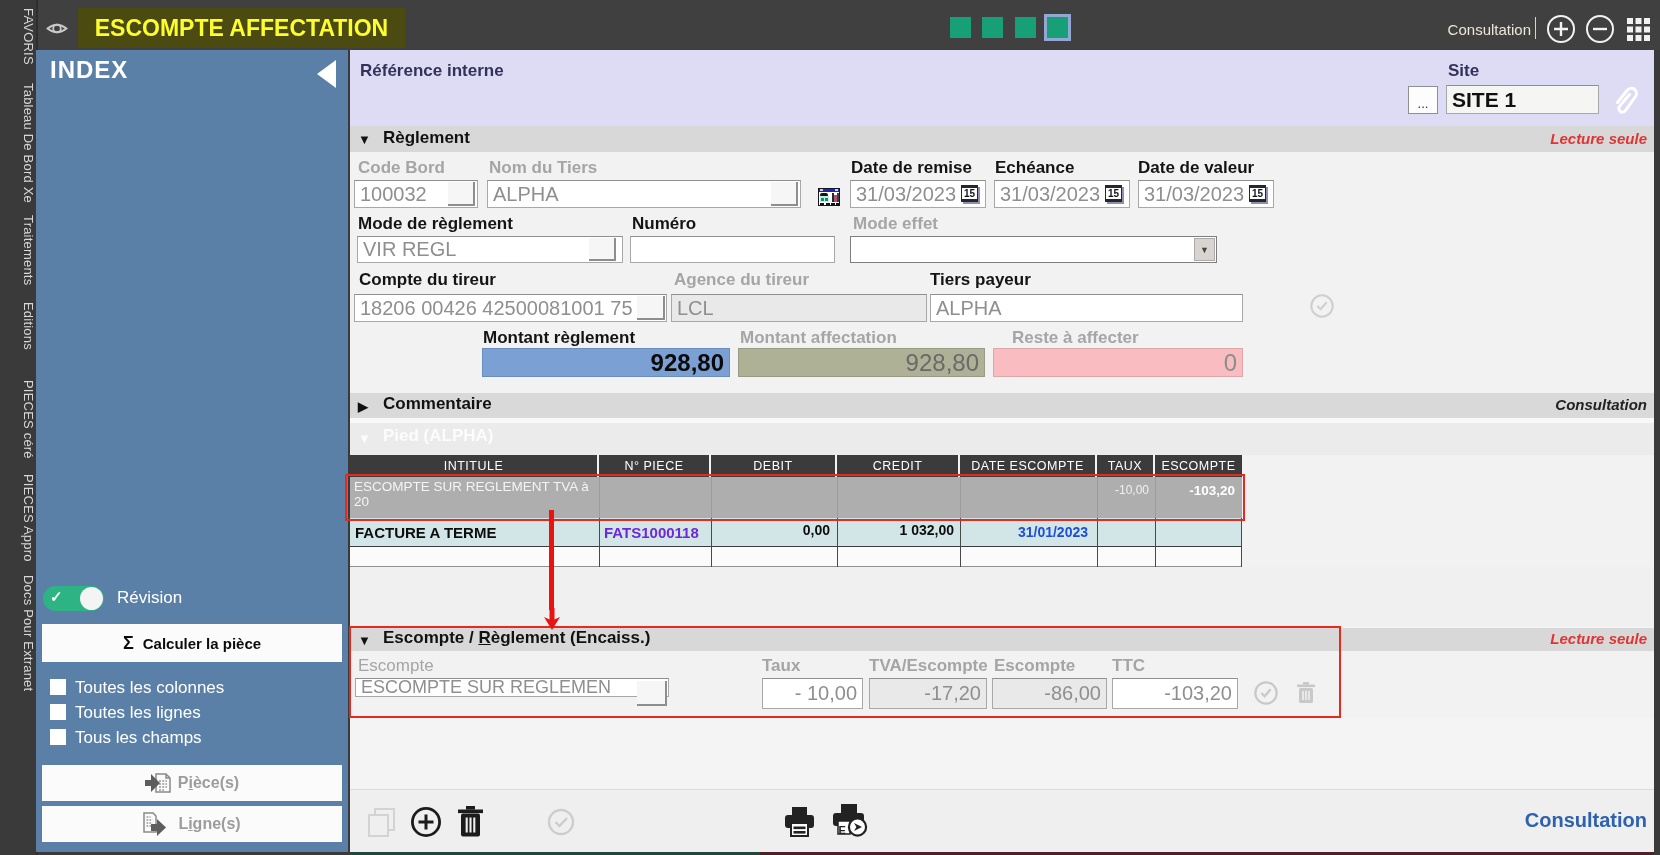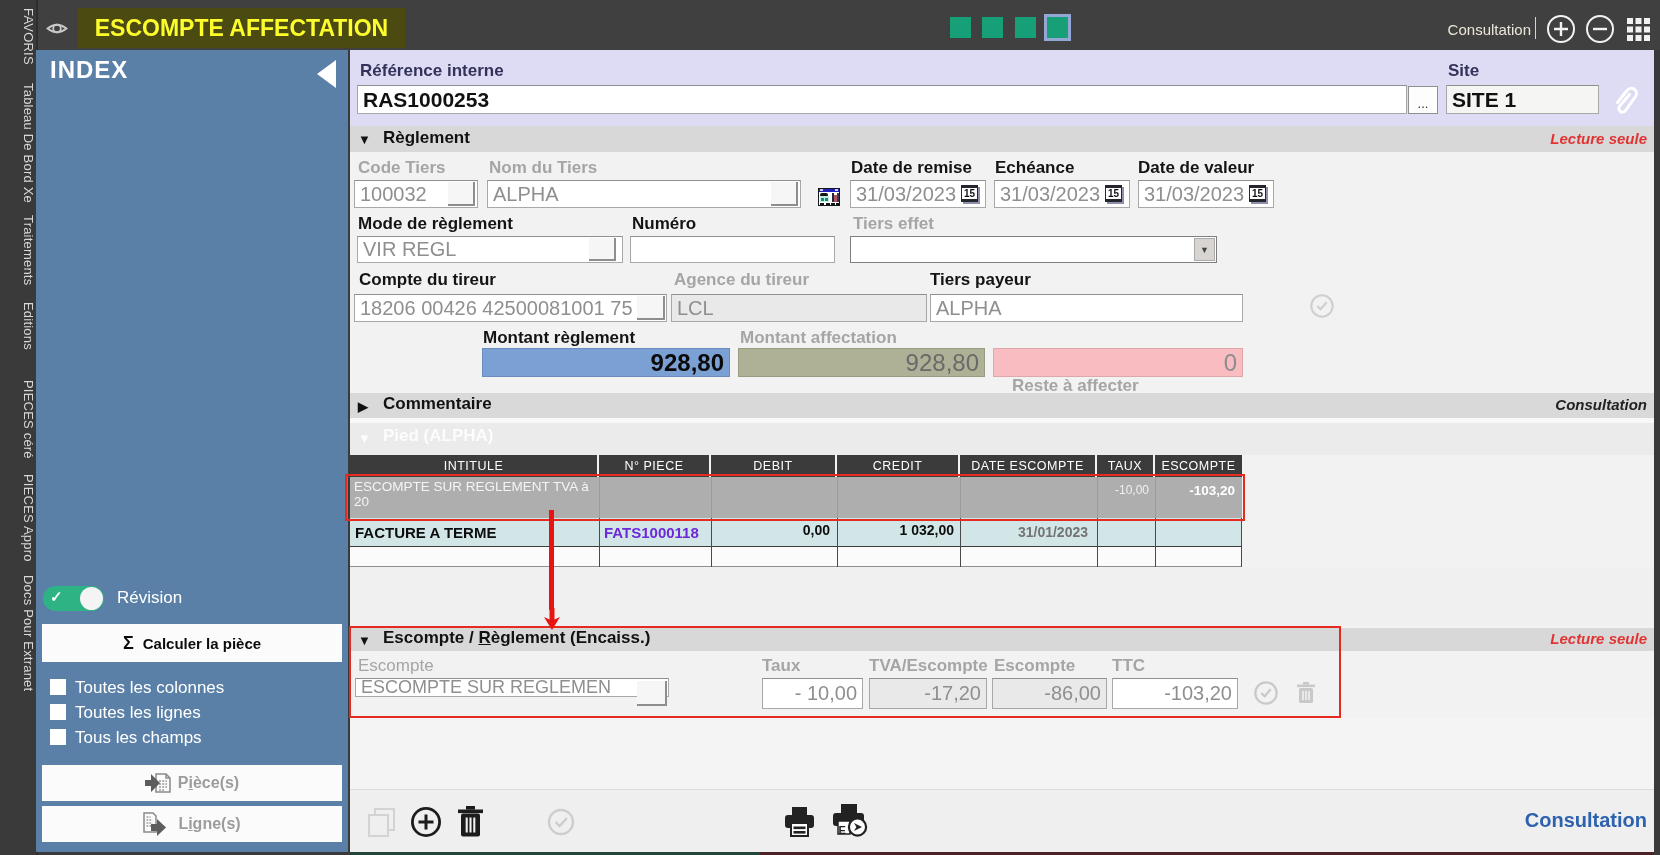--- a/index.html
+++ b/index.html
@@ -153,36 +153,35 @@
       <path d="M8 12 h6 v-5 l9 8.5 -9 8.5 v-5 h-6 z" fill="#5d5d5d"></path>
     </svg>
     L<span style="text-decoration:underline;">i</span>gne(s)
   </div>
 </div>
 
 <div id="content">
 
   <div class="band" style="top:0; height:76px; background:#dedcf4;"></div>
   <div class="lblnav" style="left:10px; top:11px;">Référence interne</div>
-  <div class="inp" style="left:7px; top:35px; width:1050px; height:29px; color:#111; font-weight:bold; font-size:21px;">RAS1000253</div>
   <div class="minibtn" style="left:1058px; top:36px; width:30px; height:28px; background:#fdfdfd; border:1px solid #8f8f8f;
        color:#333; font-size:13px; text-align:center; line-height:34px;">...</div>
   <div class="lblnav" style="left:1098px; top:11px;">Site</div>
   <div class="inp" style="left:1096px; top:35px; width:153px; height:29px; background:#f5f5f3; color:#111; font-weight:bold; font-size:21px;">SITE 1</div>
   <svg class="abs" style="left:1264px; top:36px;" width="28" height="30" viewBox="0 0 28 30">
     <path d="M3.5 16.5 L13 4.5 a5.2 5.2 0 0 1 8.5 6 L11.5 24.5 a3.6 3.6 0 0 1 -6 -4.2 L15.5 8.5" fill="none" stroke="#fff" stroke-width="3" stroke-linecap="round"></path>
   </svg>
 
   <div class="secbar" style="top:76px; height:26px;">
     <span class="tri">▼</span>
       <span class="cap">Règlement</span>
     <span class="rdonly" style="top:4px;">Lecture seule</span>
   </div>
 
-  <div class="lblg" style="left:8px; top:108px;">Code Tiers</div>
+  <div class="lblg" style="left:8px; top:108px;">Code Bord</div>
   <div class="lblg" style="left:139px; top:108px;">Nom du Tiers</div>
   <div class="lbl" style="left:501px; top:108px;">Date de remise</div>
   <div class="lbl" style="left:645px; top:108px;">Echéance</div>
   <div class="lbl" style="left:788px; top:108px;">Date de valeur</div>
 
   <div class="inp" style="left:4px; top:130px; width:124px; height:28px;">100032</div>
   <div class="minibtn" style="left:98px; top:132px; width:27px; height:24px;"></div>
   <div class="inp" style="left:137px; top:130px; width:314px; height:28px;">ALPHA</div>
   <div class="minibtn" style="left:421px; top:132px; width:27px; height:24px;"></div>
 
@@ -204,21 +203,21 @@
   </div>
   <div class="inp" style="left:500px; top:130px; width:136px; height:28px;">31/03/2023</div>
   <div class="d15" style="left:611px; top:135px;">15</div>
   <div class="inp" style="left:644px; top:130px; width:136px; height:28px;">31/03/2023</div>
   <div class="d15" style="left:755px; top:135px;">15</div>
   <div class="inp" style="left:788px; top:130px; width:136px; height:28px;">31/03/2023</div>
   <div class="d15" style="left:899px; top:135px;">15</div>
 
   <div class="lbl" style="left:8px; top:164px;">Mode de règlement</div>
   <div class="lbl" style="left:282px; top:164px;">Numéro</div>
-  <div class="lblg" style="left:503px; top:164px;">Tiers effet</div>
+  <div class="lblg" style="left:503px; top:164px;">Mode effet</div>
 
   <div class="inp" style="left:7px; top:186px; width:266px; height:27px;">VIR REGL</div>
   <div class="minibtn" style="left:239px; top:188px; width:27px; height:23px;"></div>
   <div class="inp" style="left:280px; top:186px; width:205px; height:27px;"></div>
   <div class="inp" style="left:500px; top:186px; width:367px; height:27px; border-color:#7f7f7f;"></div>
   <div class="abs" style="left:844px; top:188px; width:21px; height:23px; background:#d8d4cf; border:1px solid #aaa;
        text-align:center; line-height:23px; font-size:9px; color:#444;">▼</div>
 
   <div class="lbl" style="left:9px; top:220px;">Compte du tireur</div>
   <div class="lblg" style="left:324px; top:220px;">Agence du tireur</div>
@@ -228,21 +227,21 @@
   <div class="minibtn" style="left:287px; top:246px; width:28px; height:24px;"></div>
   <div class="inp dis" style="left:321px; top:244px; width:256px; height:28px;">LCL</div>
   <div class="inp" style="left:580px; top:244px; width:313px; height:28px;">ALPHA</div>
   <svg class="abs" style="left:959px; top:243px;" width="26" height="26" viewBox="0 0 28 28">
     <circle cx="14" cy="14" r="11.5" fill="none" stroke="#cfcfcf" stroke-width="2.2"></circle>
     <path d="M9 14 l3.5 3.5 L19 10" fill="none" stroke="#cfcfcf" stroke-width="2.2"></path>
   </svg>
 
   <div class="lbl" style="left:133px; top:278px;">Montant règlement</div>
   <div class="lblg" style="left:390px; top:278px;">Montant affectation</div>
-  <div class="lblg" style="left:662px; top:278px;margin-top:48px;">Reste à affecter</div>
+  <div class="lblg" style="left:662px; top:278px;">Reste à affecter</div>
 
   <div class="inp num" style="left:132px; top:298px; width:248px; height:29px; background:#7ba0d4; border-color:#6a8cbf;
        color:#0a0a0a; font-weight:bold; font-size:24px;">928,80</div>
   <div class="inp num" style="left:388px; top:298px; width:247px; height:29px; background:#aeb195; border-color:#999c82;
        color:#6a6a6a; font-size:24px;">928,80</div>
   <div class="inp num" style="left:643px; top:298px; width:250px; height:29px; background:#f9bcc0; border-color:#e0a7ab;
        color:#8d8d8d; font-size:24px;">0</div>
 
   <div class="secbar" style="top:343px; height:25px; background:#d9d9d9;">
     <span class="tri" style="top:6px;">▶</span>
@@ -268,21 +267,21 @@
   <div class="abs" style="left:0; top:427px; width:892px; height:41px; background:#aeaeae;"></div>
   <div class="tc" style="left:4px; top:429px; width:236px; height:37px; color:#f4f4f4; font-size:13.5px; white-space:normal; line-height:15px; align-items:flex-start;">ESCOMPTE SUR REGLEMENT TVA à 20</div>
   <div class="tc" style="left:747px; top:427px; width:52px; height:25px; color:#f0f0f0; font-size:12px; justify-content:flex-end;">-10,00</div>
   <div class="tc" style="left:805px; top:427px; width:80px; height:27px; color:#fff; font-size:13.5px; font-weight:bold; justify-content:flex-end;">-103,20</div>
 
   <div class="abs" style="left:0; top:468px; width:892px; height:29px; background:#d2e6e8; border-bottom:1px solid #3c3c3c;"></div>
   <div class="tc" style="left:5px; top:468px; width:240px; height:28px; color:#0d0d0d; font-size:15px; font-weight:bold;">FACTURE A TERME</div>
   <div class="tc" style="left:254px; top:468px; width:105px; height:28px; color:#6d28d9; font-size:15px; font-weight:bold;">FATS1000118</div>
   <div class="tc" style="left:361px; top:466px; width:119px; height:28px; color:#0d0d0d; font-size:14px; font-weight:bold; justify-content:flex-end;">0,00</div>
   <div class="tc" style="left:487px; top:466px; width:117px; height:28px; color:#0d0d0d; font-size:14px; font-weight:bold; justify-content:flex-end;">1 032,00</div>
-  <div class="tc" style="left:610px; top:468px; width:128px; height:28px; color:#737373; font-size:14px; font-weight:bold; justify-content:flex-end;">31/01/2023</div>
+  <div class="tc" style="left:610px; top:468px; width:128px; height:28px; color:#1d4ed8; font-size:14px; font-weight:bold; justify-content:flex-end;">31/01/2023</div>
 
   <div class="abs" style="left:0; top:497px; width:892px; height:20px; background:#fbfbfb; border-bottom:1px solid #909090;"></div>
 
   <div class="abs" style="left:249px; top:468px; width:1px; height:49px; background:#4a4a4a;"></div>
   <div class="abs" style="left:361px; top:468px; width:1px; height:49px; background:#4a4a4a;"></div>
   <div class="abs" style="left:487px; top:468px; width:1px; height:49px; background:#4a4a4a;"></div>
   <div class="abs" style="left:610px; top:468px; width:1px; height:49px; background:#4a4a4a;"></div>
   <div class="abs" style="left:747px; top:468px; width:1px; height:49px; background:#4a4a4a;"></div>
   <div class="abs" style="left:805px; top:468px; width:1px; height:49px; background:#4a4a4a;"></div>
   <div class="abs" style="left:891px; top:468px; width:1px; height:49px; background:#4a4a4a;"></div>

